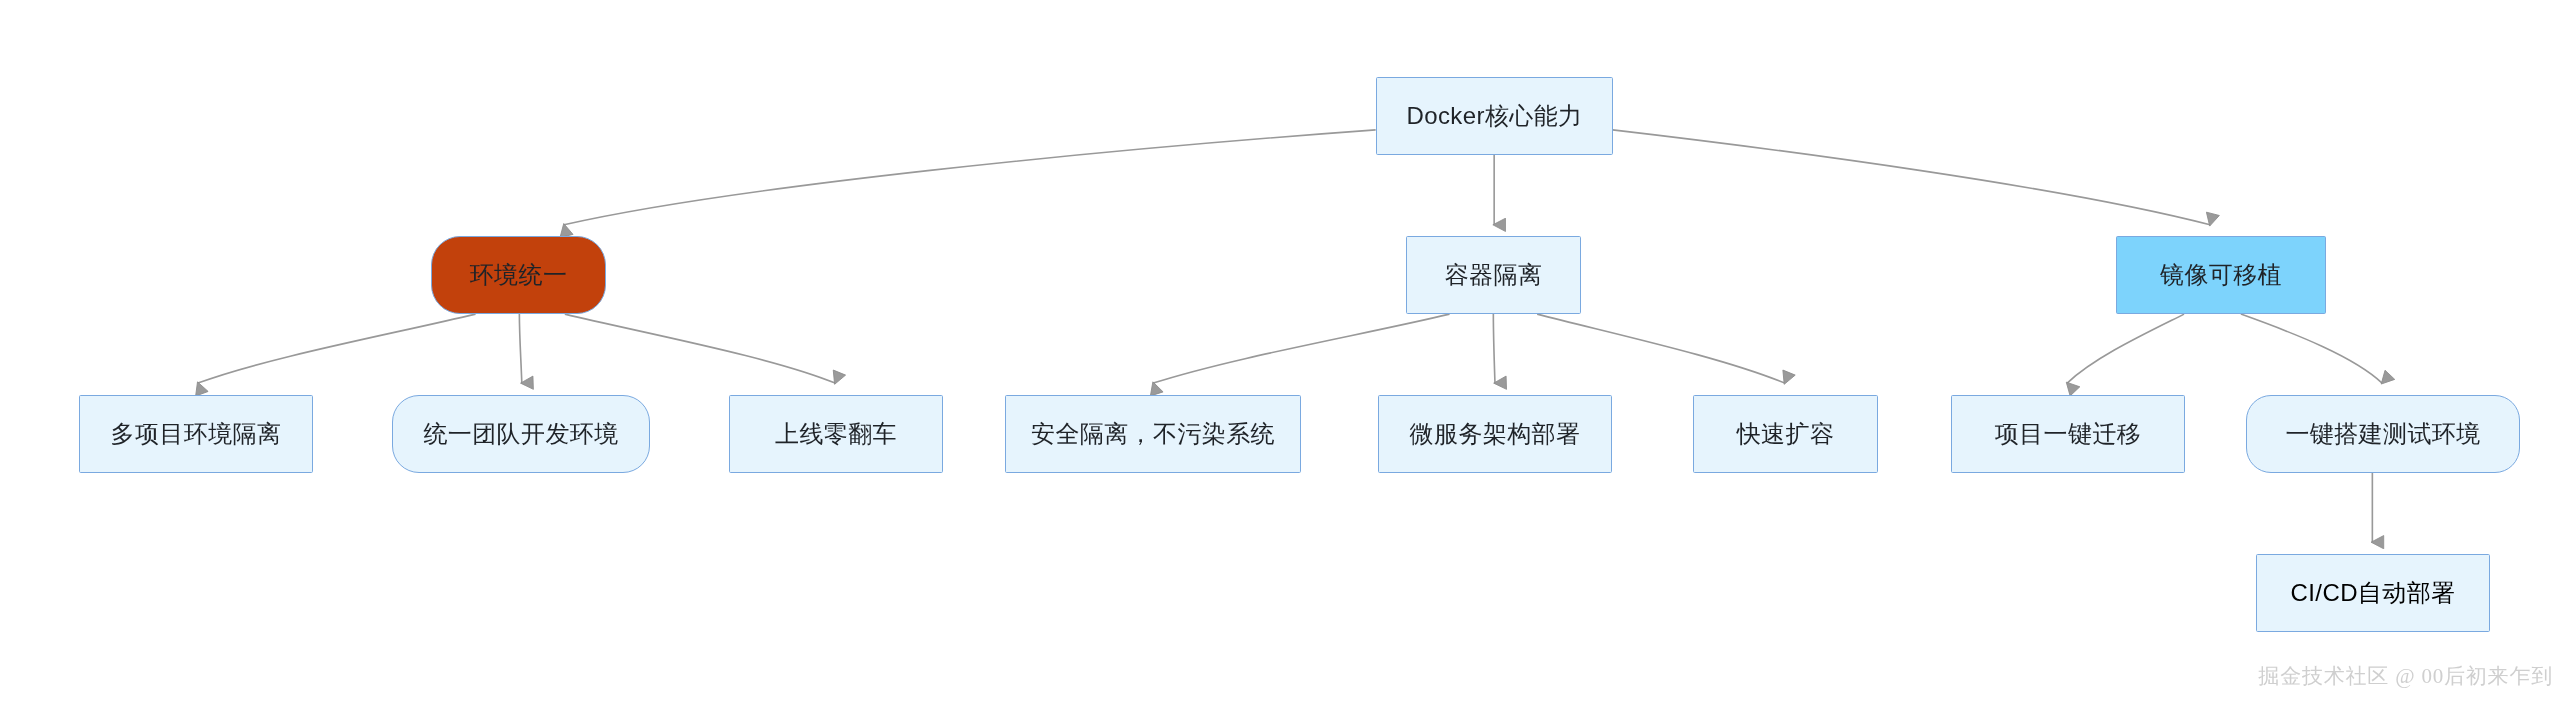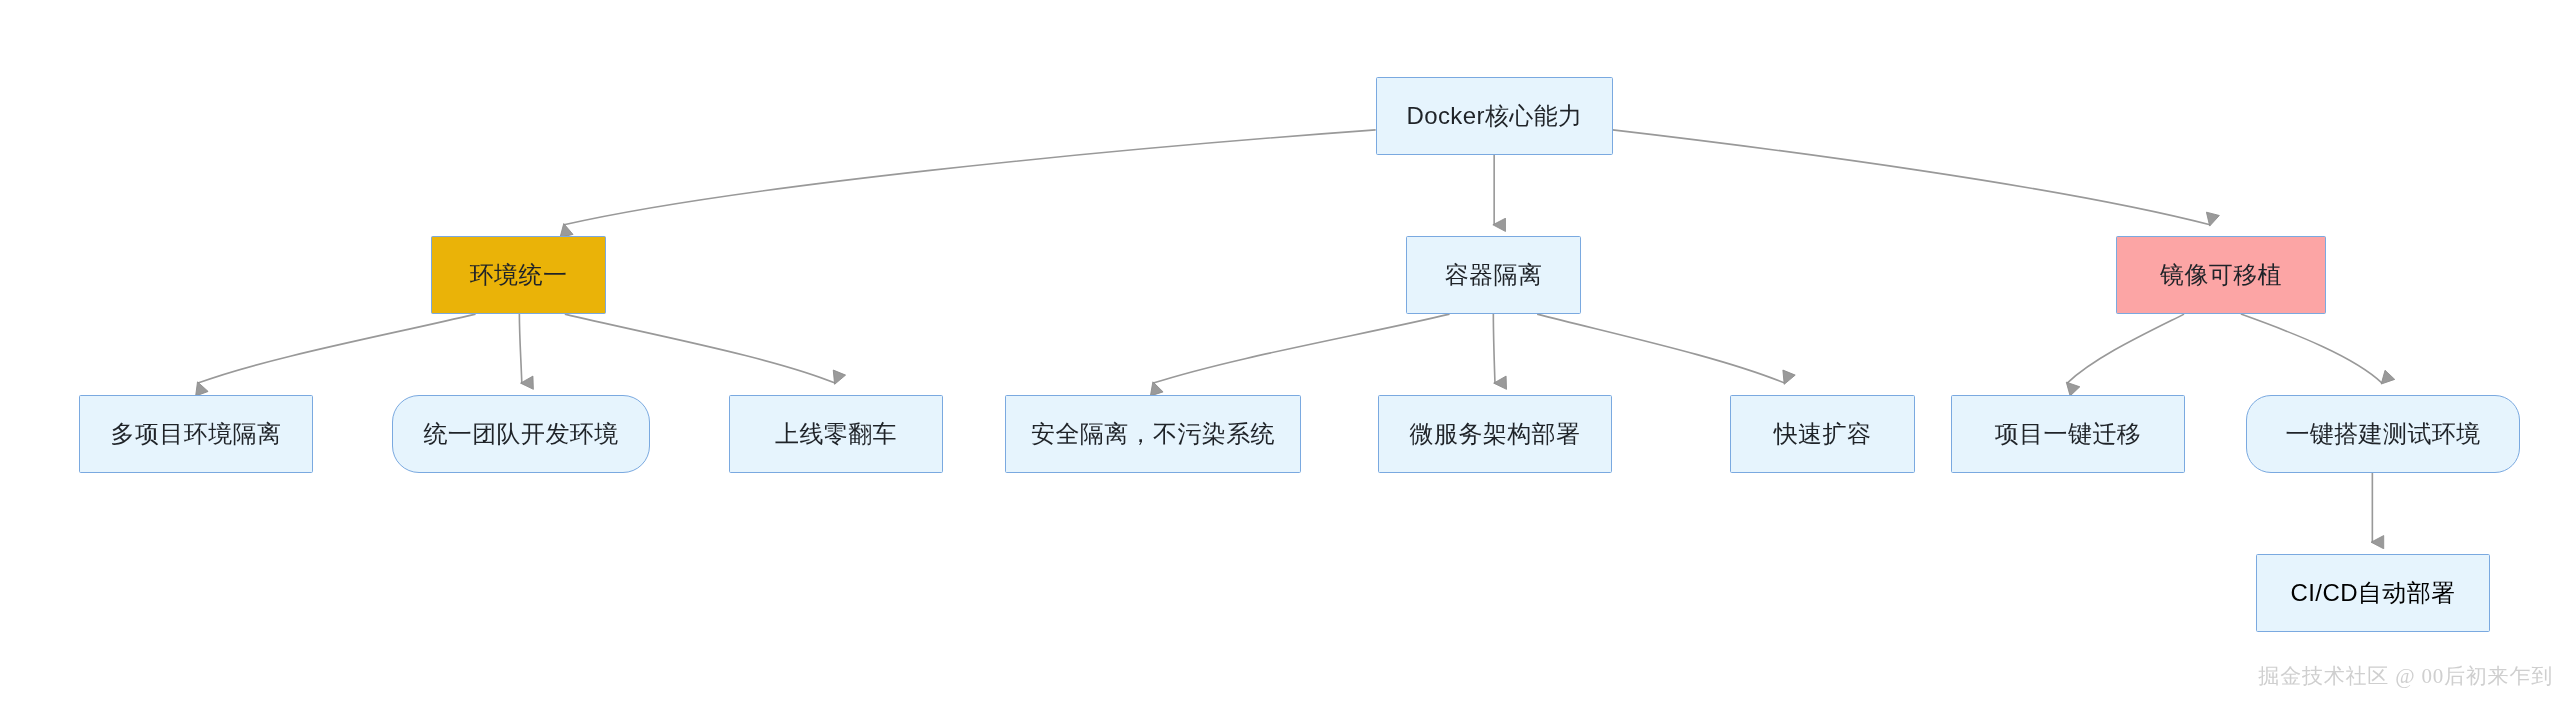--- a/index.html
+++ b/index.html
@@ -78,45 +78,45 @@
         <path d="M 2690 387 C 2640 412, 2580 440, 2546 472" fill="none" stroke="#999999" stroke-width="2" marker-end="url(#arrowhead)"></path>
         <path d="M 2760 387 C 2830 412, 2900 440, 2934 472" fill="none" stroke="#999999" stroke-width="2" marker-end="url(#arrowhead)"></path>
         <path d="M 2922 582 C 2922 612, 2922 640, 2922 668" fill="none" stroke="#999999" stroke-width="2" marker-end="url(#arrowhead)"></path>
       </g>
   </svg>
 
   <div id="nodes-layer">
       <div class="node" style="left: 1376px; top: 77px; width: 237px; height: 78px; background: rgb(230, 244, 253); border-color: rgb(122, 169, 224); color: rgb(31, 35, 40);">
         <span class="label">Docker核心能力</span>
       </div>
-      <div class="node" style="left: 431px; top: 236px; width: 175px; height: 78px; background: #eab308; border-color: rgb(122, 169, 224); color: rgb(31, 35, 40);">
+      <div class="node" style="left: 431px; top: 236px; width: 175px; height: 78px; background: #c2410c; border-color: rgb(122, 169, 224); color: rgb(31, 35, 40); border-radius: 29px;">
         <span class="label">环境统一</span>
       </div>
       <div class="node" style="left: 1406px; top: 236px; width: 175px; height: 78px; background: rgb(230, 244, 253); border-color: rgb(122, 169, 224); color: rgb(31, 35, 40);">
         <span class="label">容器隔离</span>
       </div>
-      <div class="node" style="left: 2116px; top: 236px; width: 210px; height: 78px; background: #fca5a5; border-color: rgb(122, 169, 224); color: rgb(31, 35, 40);">
+      <div class="node" style="left: 2116px; top: 236px; width: 210px; height: 78px; background: #7dd3fc; border-color: rgb(122, 169, 224); color: rgb(31, 35, 40);">
         <span class="label">镜像可移植</span>
       </div>
       <div class="node" style="left: 79px; top: 395px; width: 234px; height: 78px; background: rgb(230, 244, 253); border-color: rgb(122, 169, 224); color: rgb(31, 35, 40);">
         <span class="label">多项目环境隔离</span>
       </div>
       <div class="node" style="left: 392px; top: 395px; width: 258px; height: 78px; background: rgb(230, 244, 253); border-color: rgb(122, 169, 224); color: rgb(31, 35, 40); border-radius: 27px;">
         <span class="label">统一团队开发环境</span>
       </div>
       <div class="node" style="left: 729px; top: 395px; width: 214px; height: 78px; background: rgb(230, 244, 253); border-color: rgb(122, 169, 224); color: rgb(31, 35, 40);">
         <span class="label">上线零翻车</span>
       </div>
       <div class="node" style="left: 1005px; top: 395px; width: 296px; height: 78px; background: rgb(230, 244, 253); border-color: rgb(122, 169, 224); color: rgb(31, 35, 40);">
         <span class="label">安全隔离，不污染系统</span>
       </div>
       <div class="node" style="left: 1378px; top: 395px; width: 234px; height: 78px; background: rgb(230, 244, 253); border-color: rgb(122, 169, 224); color: rgb(31, 35, 40);">
         <span class="label">微服务架构部署</span>
       </div>
-      <div class="node" style="left: 1693px; top: 395px; width: 185px; height: 78px; background: rgb(230, 244, 253); border-color: rgb(122, 169, 224); color: rgb(31, 35, 40); margin-left: 37px;">
+      <div class="node" style="left: 1693px; top: 395px; width: 185px; height: 78px; background: rgb(230, 244, 253); border-color: rgb(122, 169, 224); color: rgb(31, 35, 40);">
         <span class="label">快速扩容</span>
       </div>
       <div class="node" style="left: 1951px; top: 395px; width: 234px; height: 78px; background: rgb(230, 244, 253); border-color: rgb(122, 169, 224); color: rgb(31, 35, 40);">
         <span class="label">项目一键迁移</span>
       </div>
       <div class="node" style="left: 2246px; top: 395px; width: 274px; height: 78px; background: rgb(230, 244, 253); border-color: rgb(122, 169, 224); color: rgb(31, 35, 40); border-radius: 25px;">
         <span class="label">一键搭建测试环境</span>
       </div>
       <div class="node" style="left: 2256px; top: 554px; width: 234px; height: 78px; background: rgb(230, 244, 253); border-color: rgb(122, 169, 224); color: #000000;">
         <span class="label">CI/CD自动部署</span>

